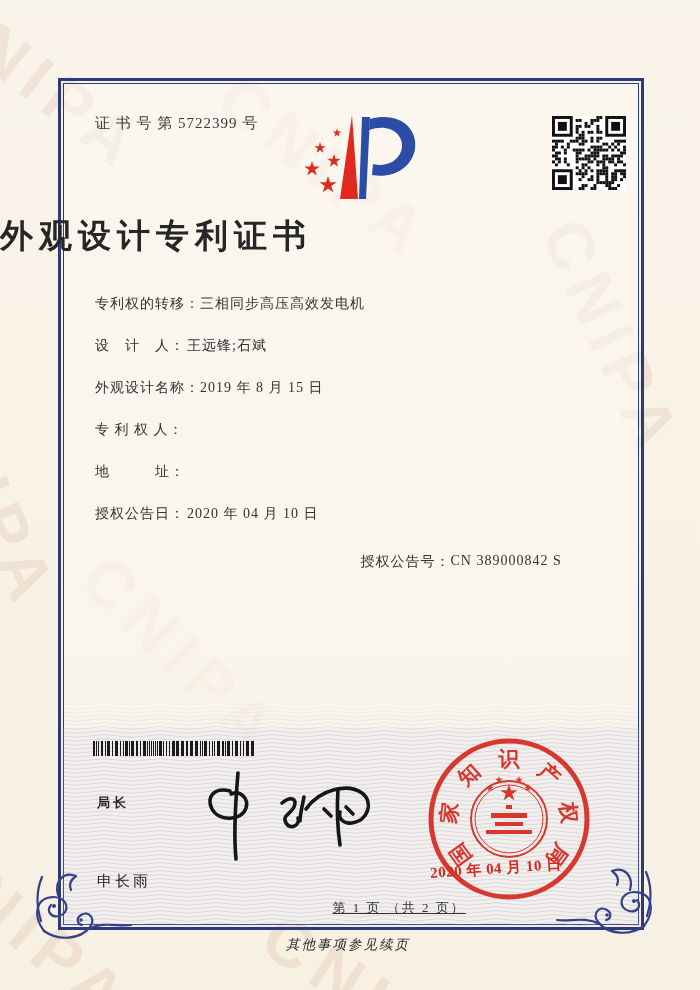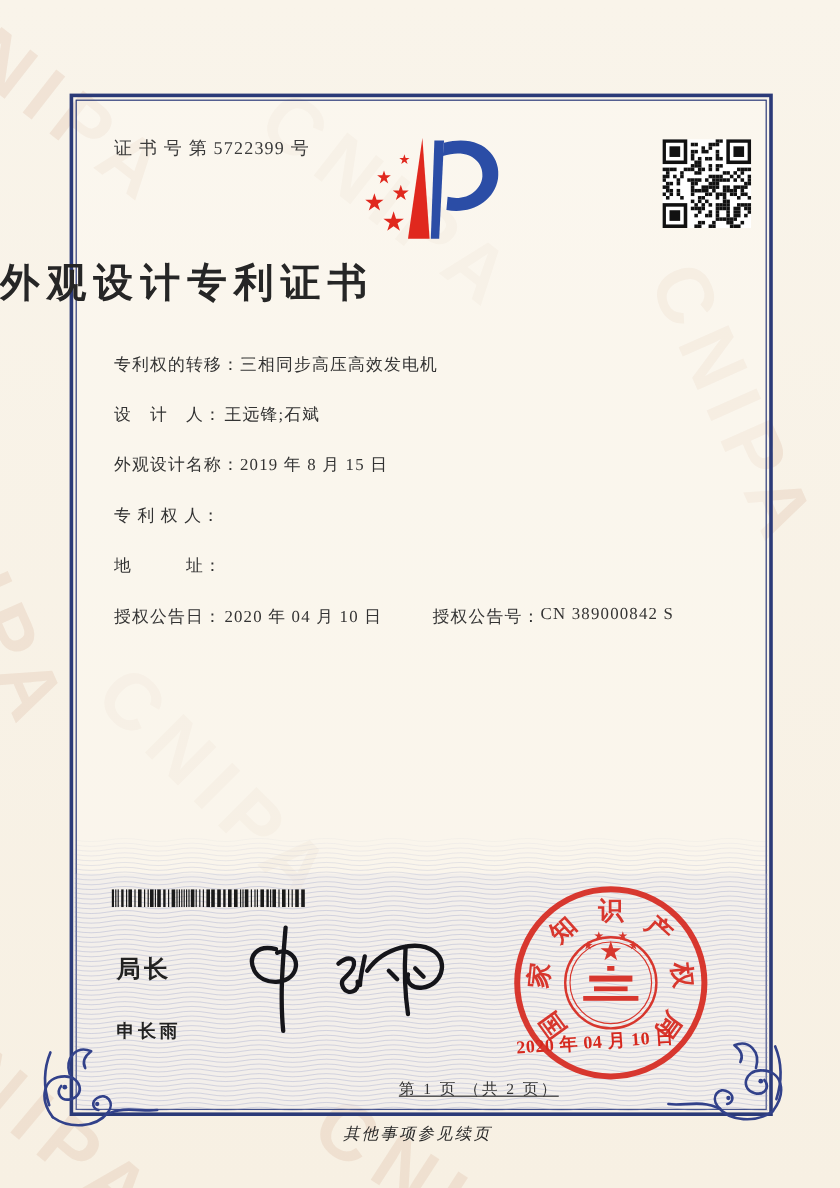--- a/index.html
+++ b/index.html
@@ -32,29 +32,29 @@
   #flourish circle{fill:#32418a;stroke:none;}
   
   .content{position:absolute;inset:0;z-index:4;}
   .cert-no{position:absolute;left:95px;top:114px;font-size:15px;letter-spacing:1px;color:#3a3a3a;}
   .title{position:absolute;left:0;right:0;top:214px;text-align:left;
     font-size:33px;font-weight:bold;letter-spacing:6px;color:#262626;}
   .rows{position:absolute;left:95px;top:295px;width:525px;}
   .field-row{display:flex;height:19px;margin-bottom:23px;font-size:14px;
     letter-spacing:1px;color:#333;white-space:nowrap;}
   .field-label{min-width:92px;white-space:pre;}
-  .grant-group{display:flex;margin-left:42px;}
+  .grant-group{display:flex;margin-left:42px;margin-top:48px;}
   .paras{position:absolute;left:95px;top:576px;width:518px;}
   .para{font-size:13.5px;line-height:1.72;text-indent:2em;text-align:justify;
     font-style:italic;margin:0;color:#1e1e1e;letter-spacing:0.2px;}
   #barcode{left:93px;top:741px;z-index:4;}
   .director-title{position:absolute;left:97px;top:794px;font-family:Liberation Mono, monospace;
-    font-size:20px;font-weight:600;letter-spacing:3px;color:#222;}
-  .director-name{position:absolute;left:97px;top:850px;font-family:"Liberation Sans",sans-serif;
-    font-size:15px;font-weight:700;letter-spacing:3px;color:#222;}
+    font-size:13px;font-weight:600;letter-spacing:3px;color:#222;}
+  .director-name{position:absolute;left:97px;top:872px;font-family:"Liberation Sans",sans-serif;
+    font-size:15px;font-weight:400;letter-spacing:3px;color:#222;}
   #signature{left:186px;top:763px;z-index:5;}
   #seal{left:423px;top:733px;z-index:5;}
   #seal-arc text{fill:#d6281e;font-size:21px;font-weight:bold;font-family:"Liberation Serif",serif;}
   .seal-date{position:absolute;left:430px;top:858px;width:170px;z-index:6;
     font-size:15px;font-weight:bold;color:#d6281e;letter-spacing:0.5px;
     transform:rotate(-4deg);}
   .page-num{position:absolute;left:58px;width:682px;top:899px;text-align:center;
     font-size:13px;letter-spacing:2px;color:#333;z-index:4;text-decoration:underline;}
   .cont-note{position:absolute;left:0;right:4px;top:936px;text-align:center;
     font-size:13.5px;font-style:italic;letter-spacing:2px;color:#2a2a2a;z-index:4;}

